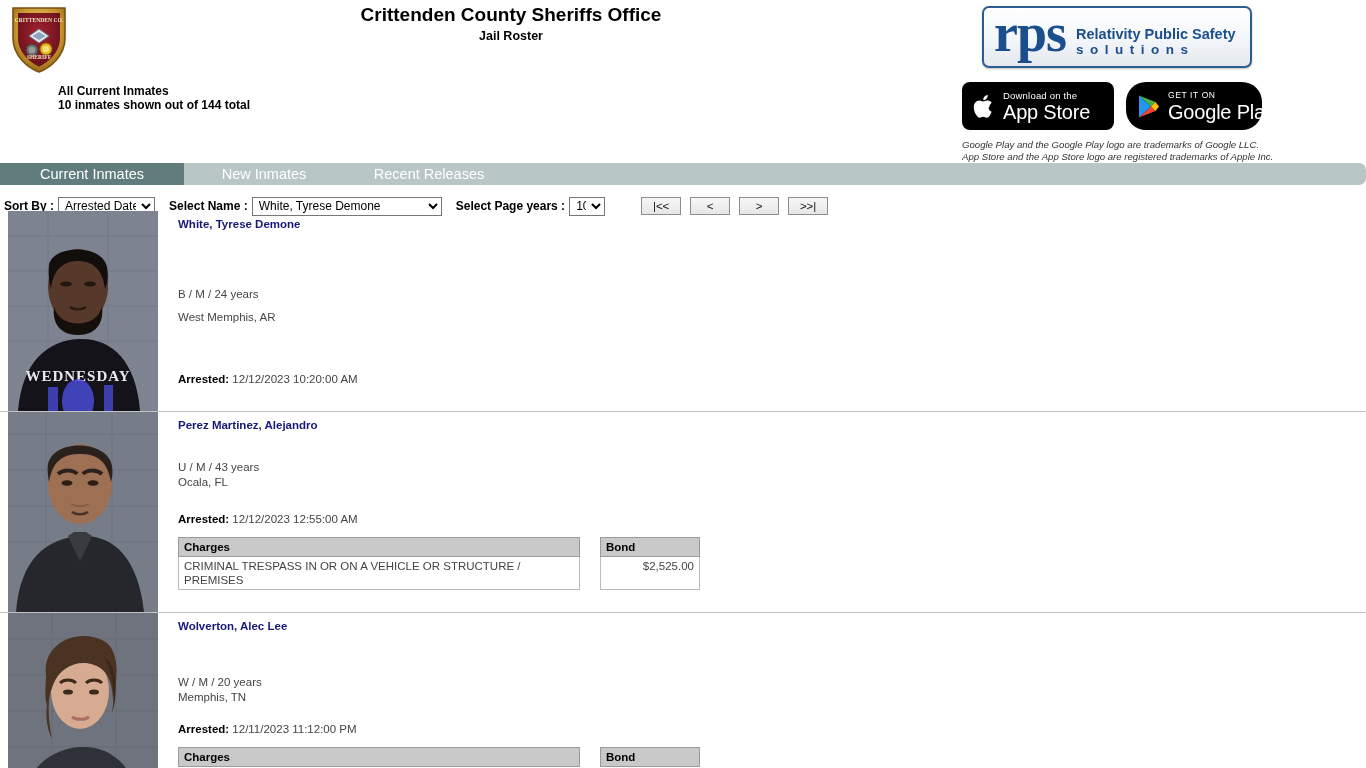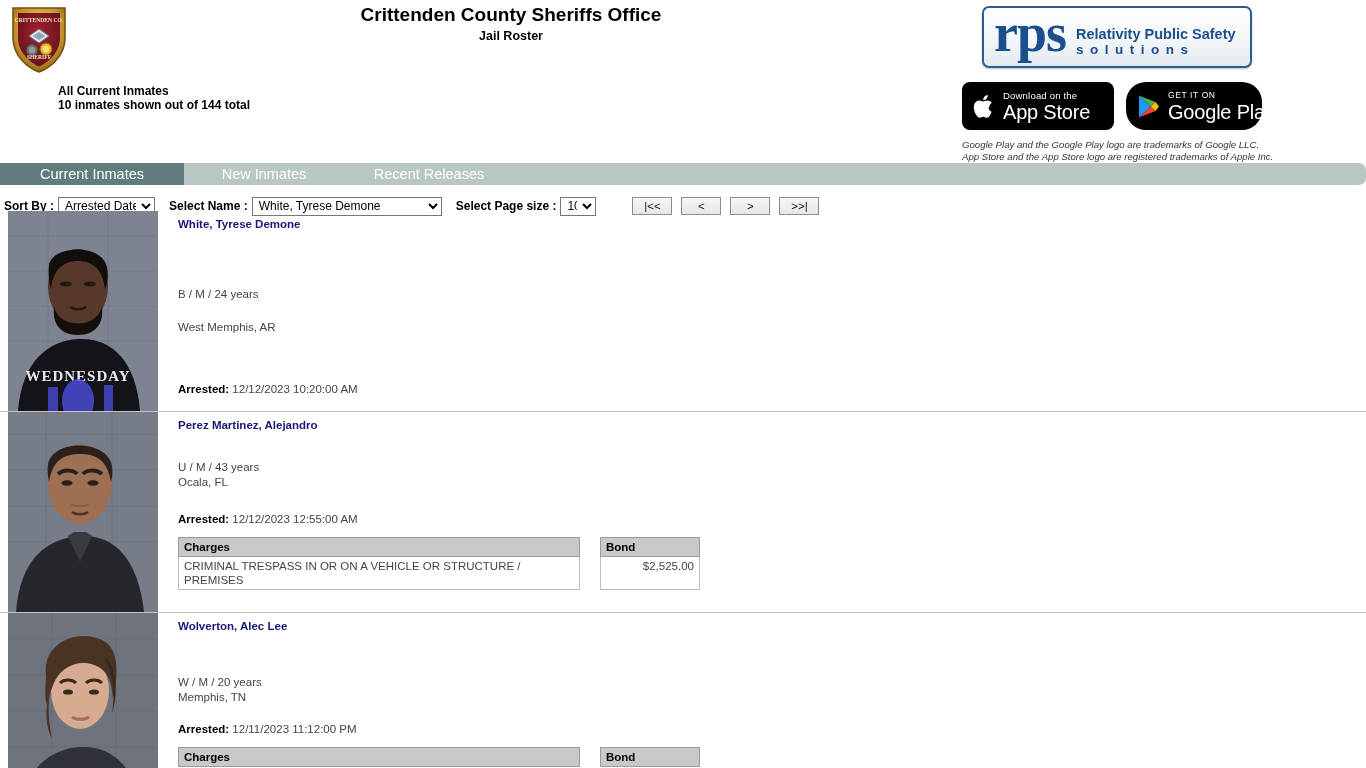--- a/index.html
+++ b/index.html
@@ -293,21 +293,21 @@
     vertical-align: top;
   }
   .tbl-charges { width: 402px; }
   .tbl-charges td { height: 32px; }
   .tbl-bond { width: 100px; }
   .tbl-bond td { text-align: right; height: 18px; }
 
   
   .r1 .inmate-name { padding-top: 6px; }
   .r1 .demo { margin-top: 55px; }
-  .r1 .city { margin-top: 18px; }
+  .r1 .city { margin-top: 8px; }
   .r1 .arrested { margin-top: 47px; }
 
   .r2 .demo { margin-top: 27px; }
   .r2 .arrested { margin-top: 22px; }
 
   .r3 .demo { margin-top: 41px; }
   .r3 .arrested { margin-top: 17px; }
 </style>
 </head>
 <body>
@@ -408,21 +408,21 @@
     <option>Arrested Date</option>
   </select>
 
   <span class="gap"></span>
   <span class="ctl-label">Select Name :</span>
   <select class="ctl-select sel-name">
     <option>White, Tyrese Demone</option>
   </select>
 
   <span class="gap"></span>
-  <span class="ctl-label">Select Page size :</span>
+  <span class="ctl-label">Select Page years :</span>
   <select class="ctl-select sel-size">
     <option>10</option>
   </select>
 
   <span class="pager">
     <button class="pgbtn">|&lt;&lt;</button>
     <button class="pgbtn">&lt;</button>
     <button class="pgbtn">&gt;</button>
     <button class="pgbtn">&gt;&gt;|</button>
   </span>

